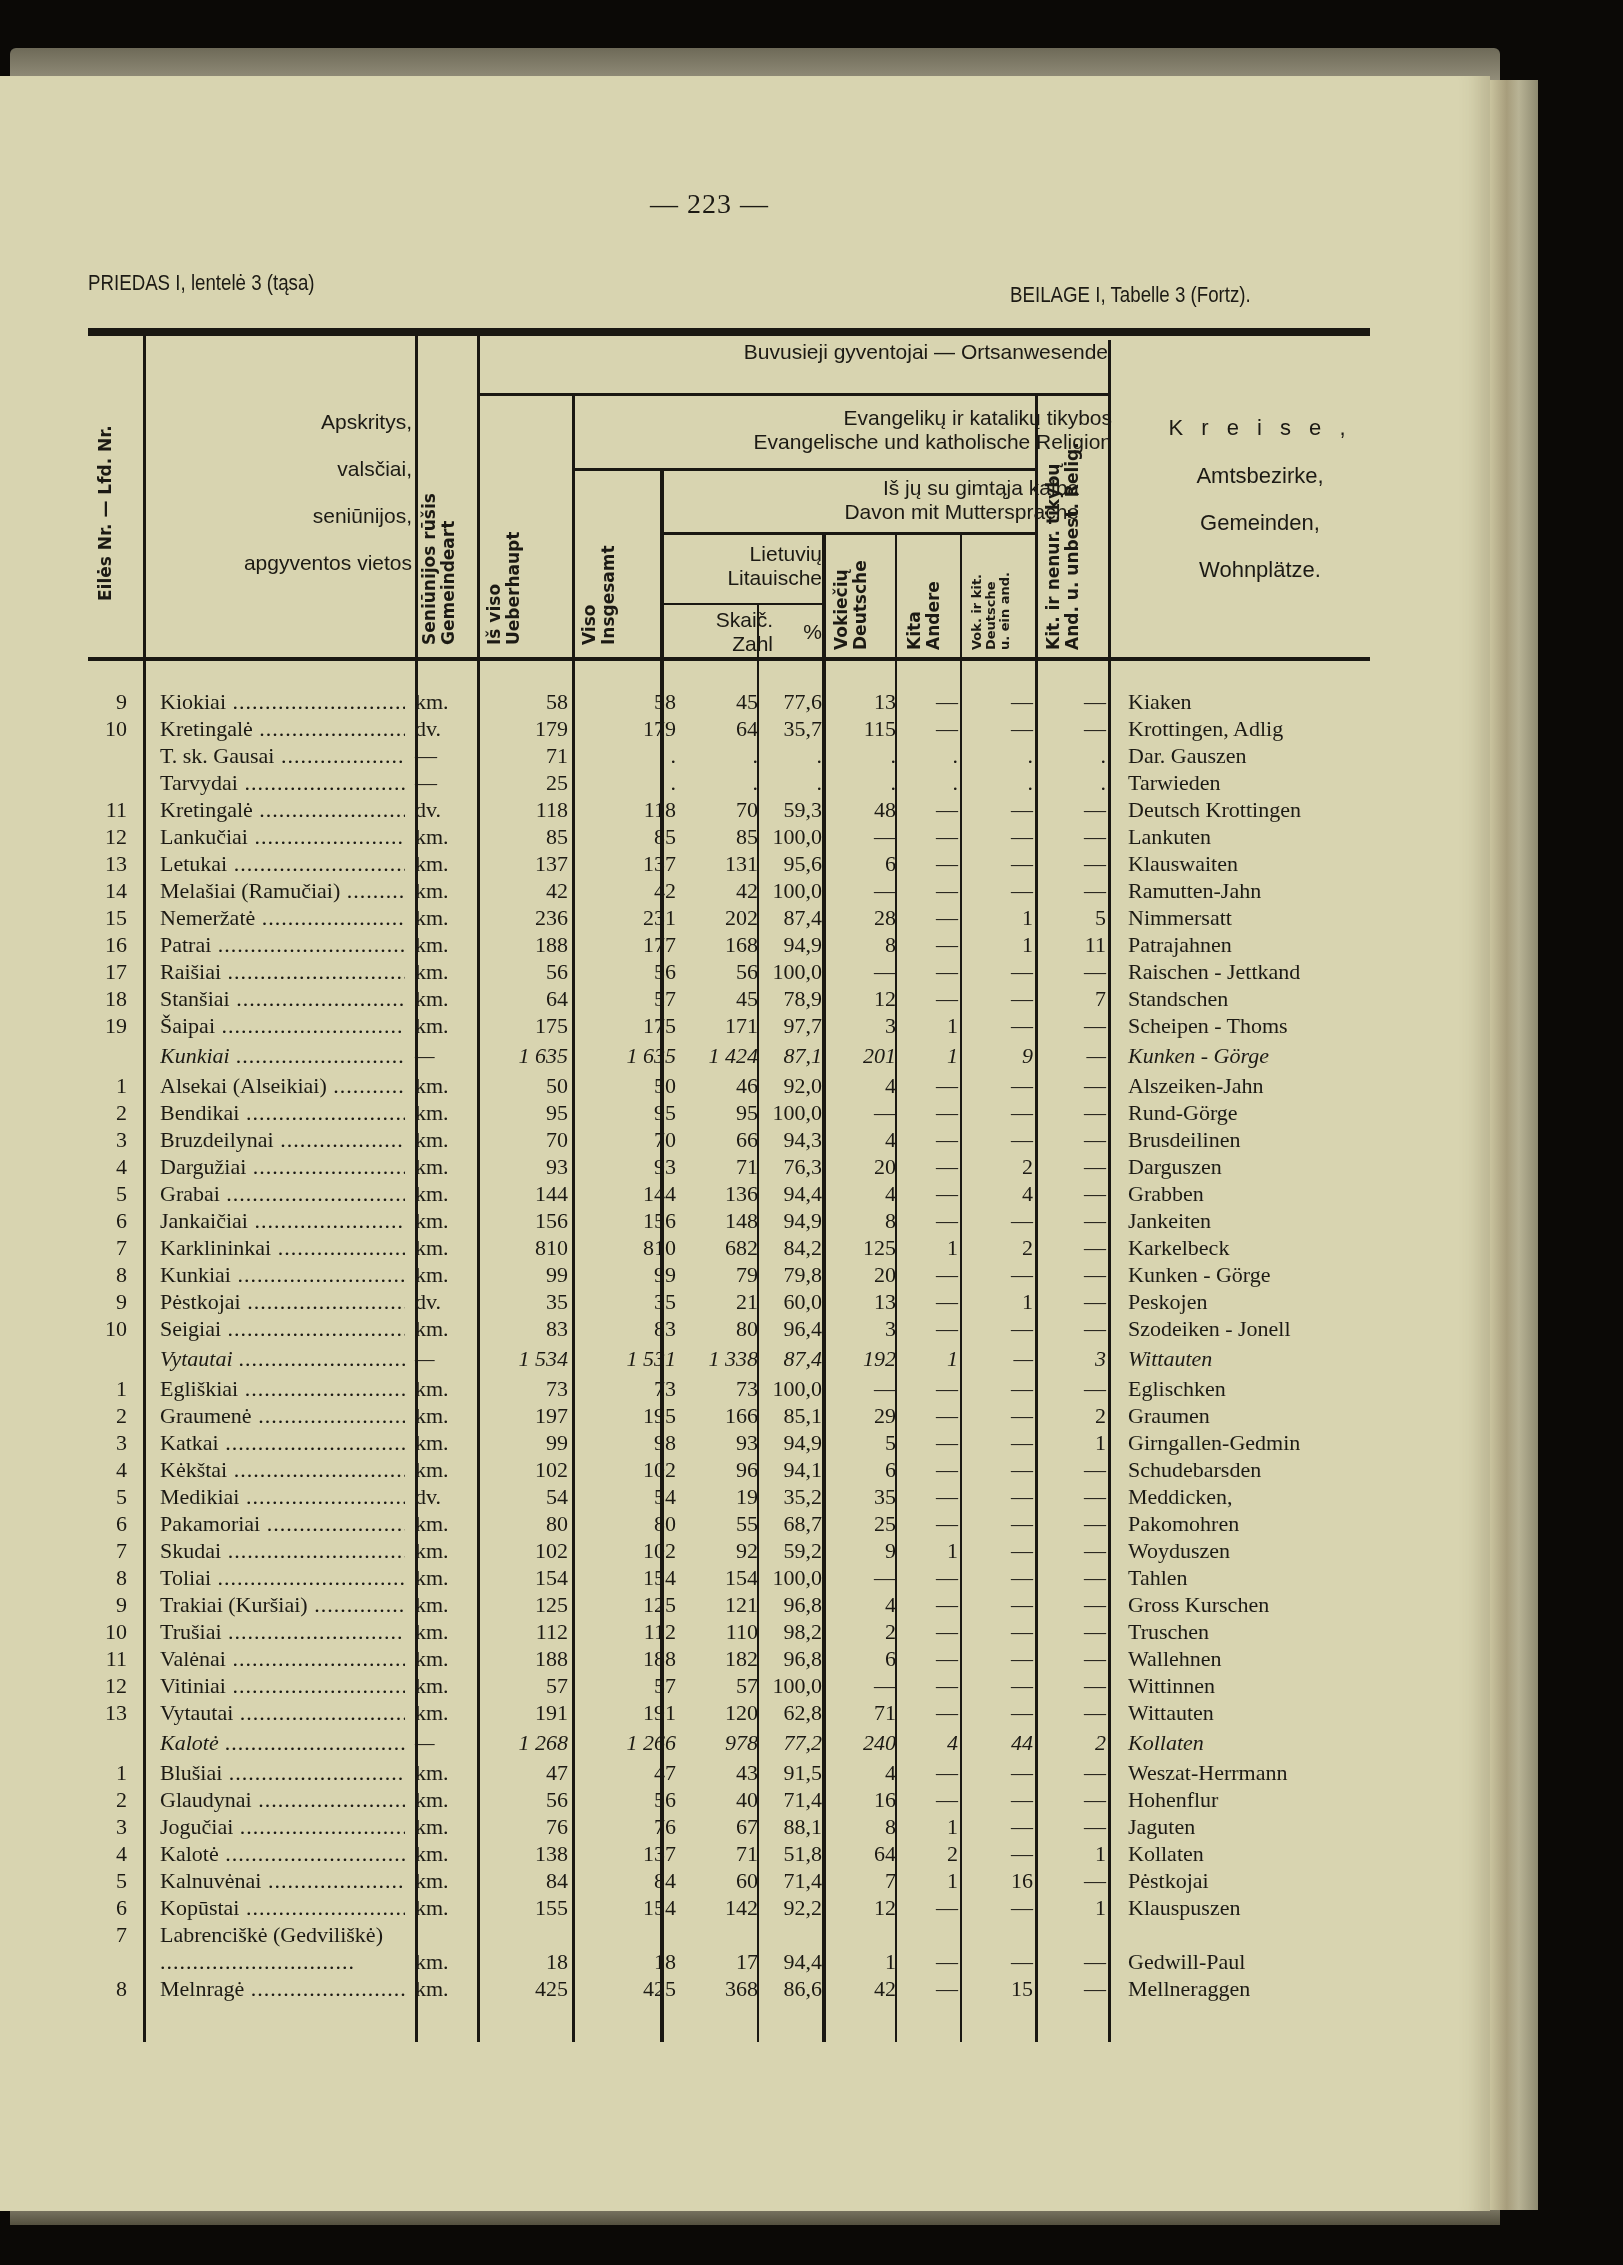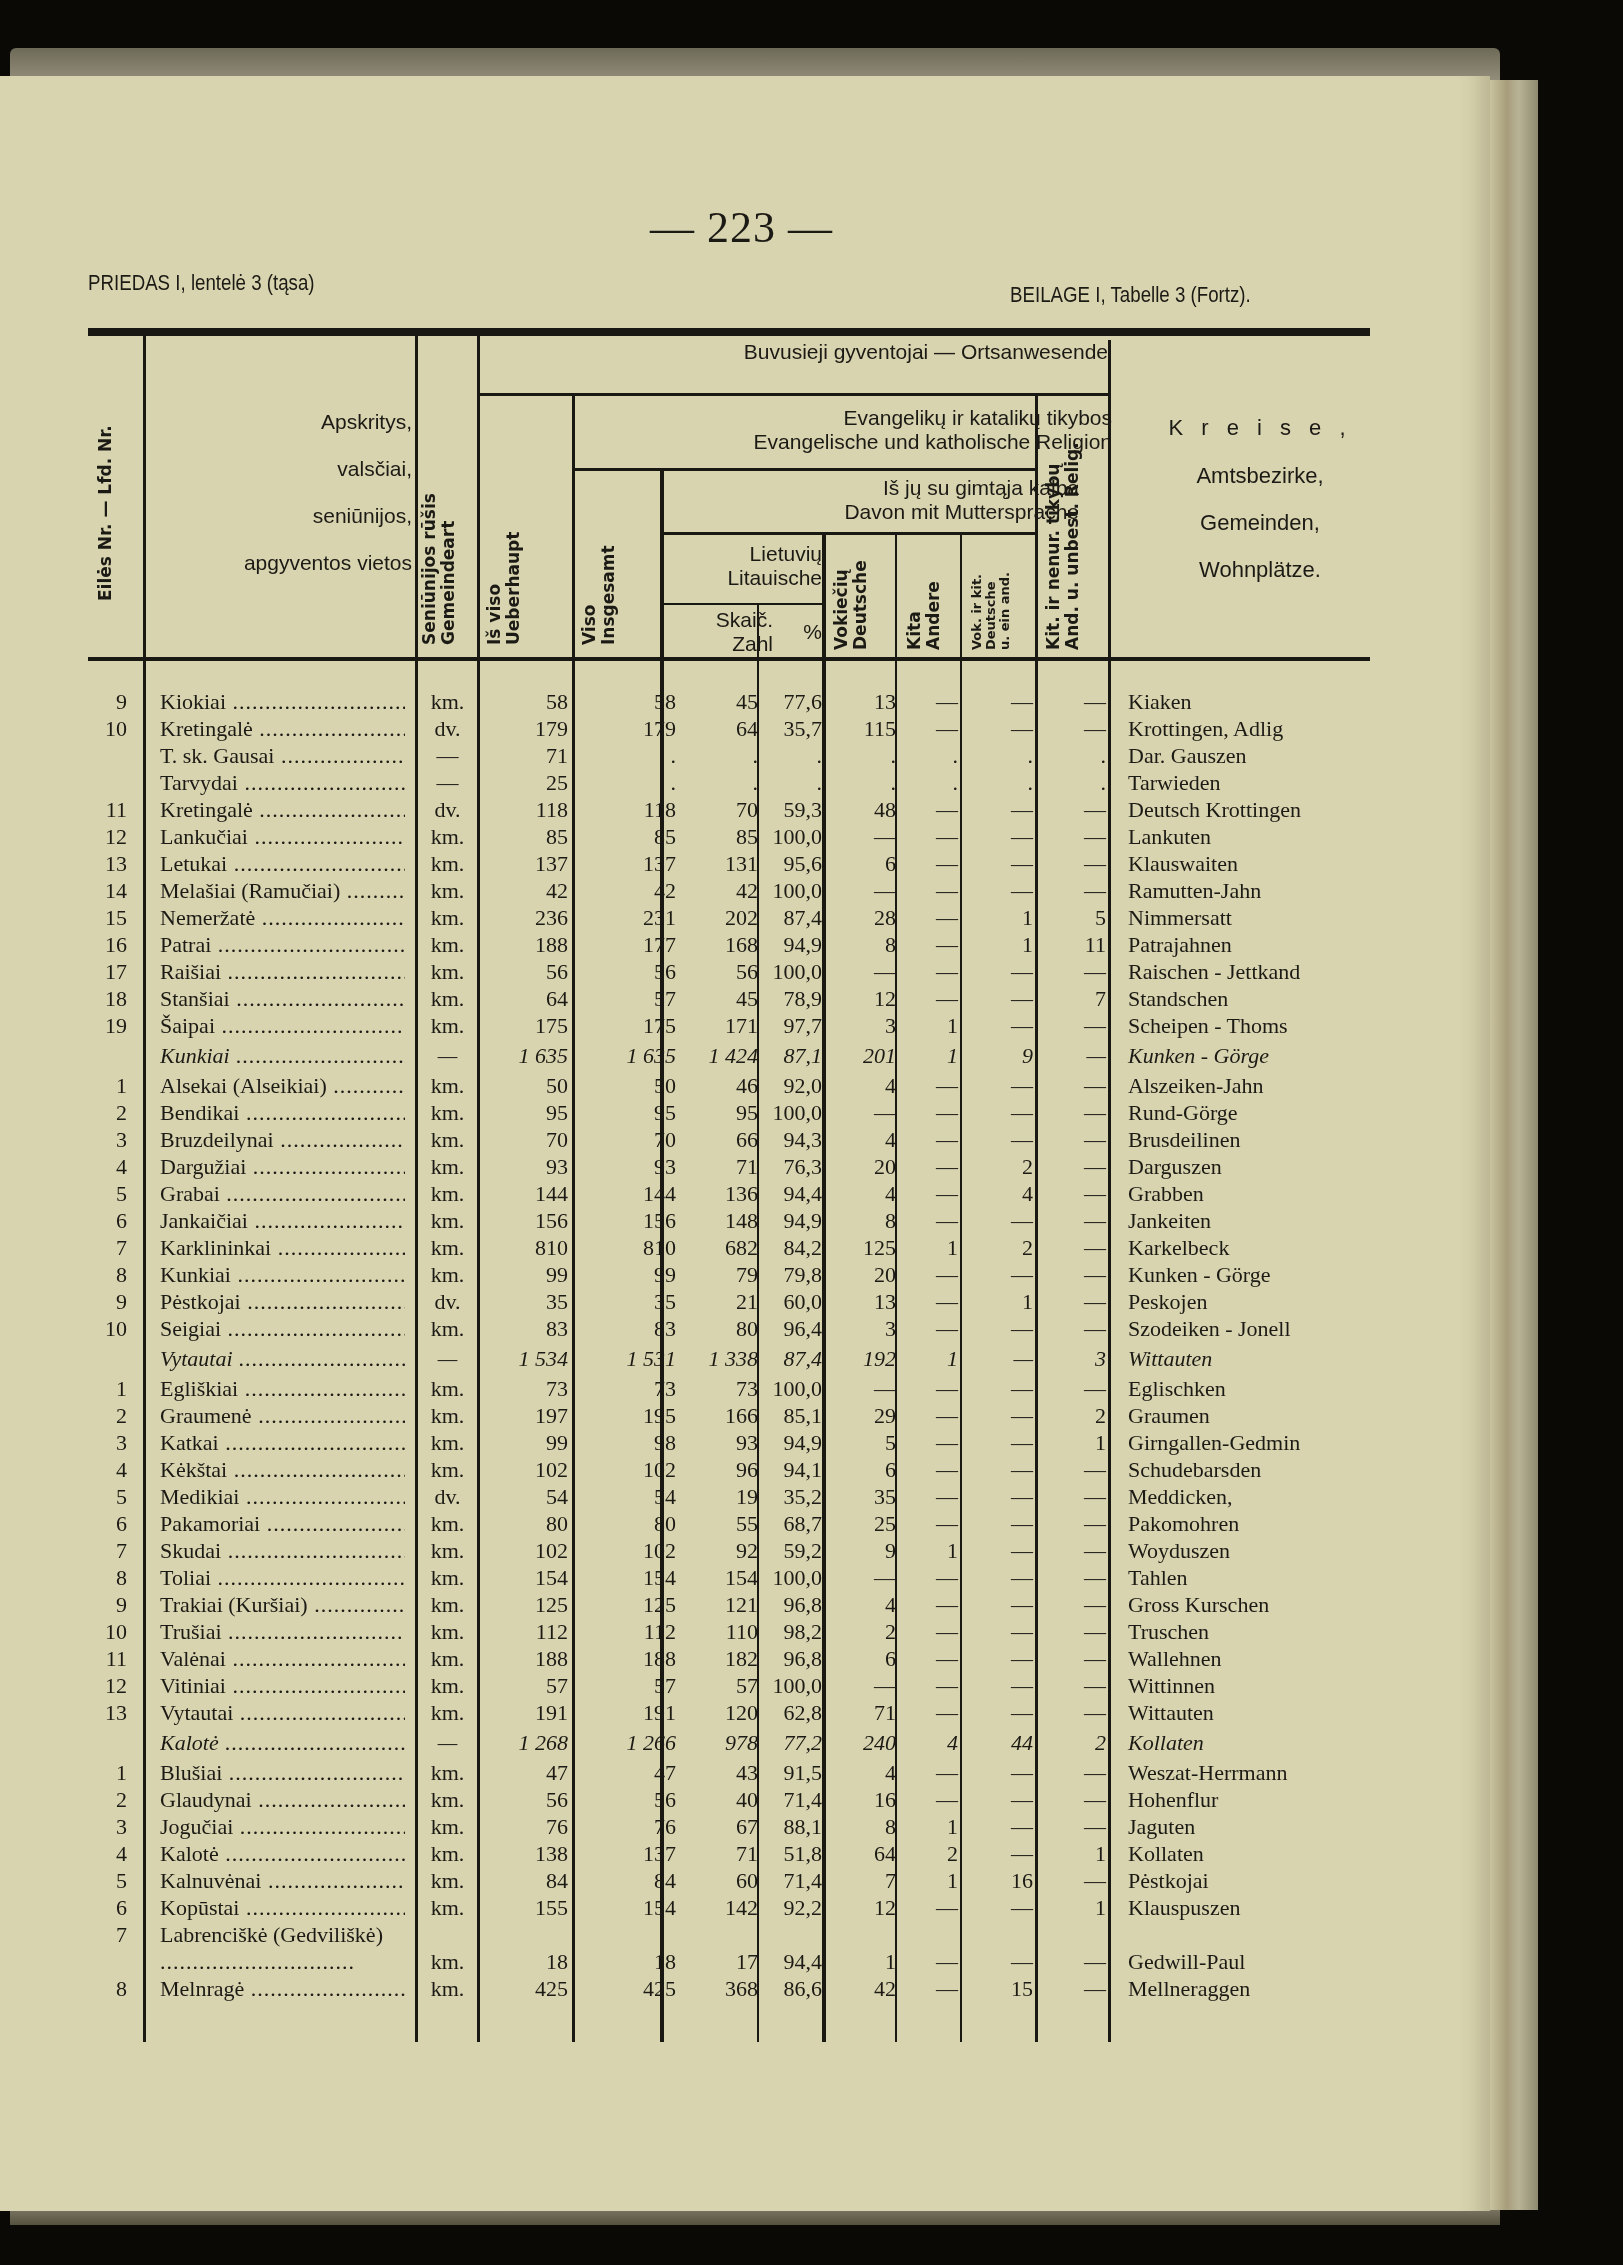--- a/index.html
+++ b/index.html
@@ -9,41 +9,41 @@
   }
   .cover-top { position:absolute; left:10px; top:48px; width:1490px; height:40px; background:linear-gradient(#6e6a58,#9b9682); border-radius:6px 6px 0 0; }
   .cover-bottom { position:absolute; left:10px; top:2195px; width:1490px; height:30px; background:linear-gradient(#9b9682,#55513f); }
   .page {
     position:absolute; left:0; top:76px; width:1490px; height:2135px;
     background:#d8d4b0;
     box-shadow: inset -30px 0 20px -20px rgba(90,80,50,0.25);
   }
   .page-edge { position:absolute; left:1490px; top:80px; width:48px; height:2130px;
     background:linear-gradient(90deg,#c9c39e 0%,#a79d7c 35%,#b8b395 60%,#8e8a70 100%); }
-  .page-num { position:absolute; left:650px; top:202px; font-size:44px; letter-spacing:1px; }
+  .page-num { position:absolute; left:650px; top:188px; font-size:28px; letter-spacing:1px; }
   .hdr-left { position:absolute; left:88px; top:270px; font-family:"Liberation Sans", sans-serif; font-size:22px; transform:scaleX(0.85); transform-origin:left; }
   .hdr-right { position:absolute; left:1010px; top:282px; font-family:"Liberation Sans", sans-serif; font-size:22px; transform:scaleX(0.85); transform-origin:left; }
 
   .rule-thick { position:absolute; background:#1a1812; }
   .vline { position:absolute; background:#1a1812; }
 
   .th { position:absolute; font-family:"Liberation Sans", sans-serif; font-size:21px; text-align:right; line-height:24px; }
   .vert { position:absolute; writing-mode:vertical-rl; transform:rotate(180deg); font-family:"DejaVu Sans", sans-serif; font-weight:bold; font-size:17px; line-height:19px; white-space:nowrap; }
   .vert.small { font-size:13px; line-height:14px; }
   .kreise { position:absolute; left:1120px; width:280px; text-align:center; font-family:"Liberation Sans", sans-serif; font-size:22px; }
 
   .rows { position:absolute; left:0; top:688px; width:1490px; }
   .row { position:relative; height:27px; font-size:22px; line-height:27px; }
   .row.subtotal { font-style:italic; }
   .row.gap { margin-top:3px; }
   .c { position:absolute; top:0; white-space:nowrap; }
   .c.nr { left:85px; width:42px; text-align:right; }
   .c.name { left:160px; width:245px; overflow:hidden; }
   .c.name .dots { letter-spacing:1px; }
-  .c.kind { left:415px; width:65px; text-align:center; }
+  .c.kind { left:415px; width:65px; text-align:left; }
   .c.n { text-align:right; }
   .c.total { left:480px; width:88px; }
   .c.viso { left:580px; width:96px; }
   .c.lt { left:680px; width:78px; }
   .c.pct { left:760px; width:62px; }
   .c.de { left:830px; width:66px; }
   .c.oth { left:900px; width:58px; }
   .c.mix { left:965px; width:68px; }
   .c.unr { left:1040px; width:66px; }
   .c.de-name { left:1128px; width:360px; text-align:left; }

